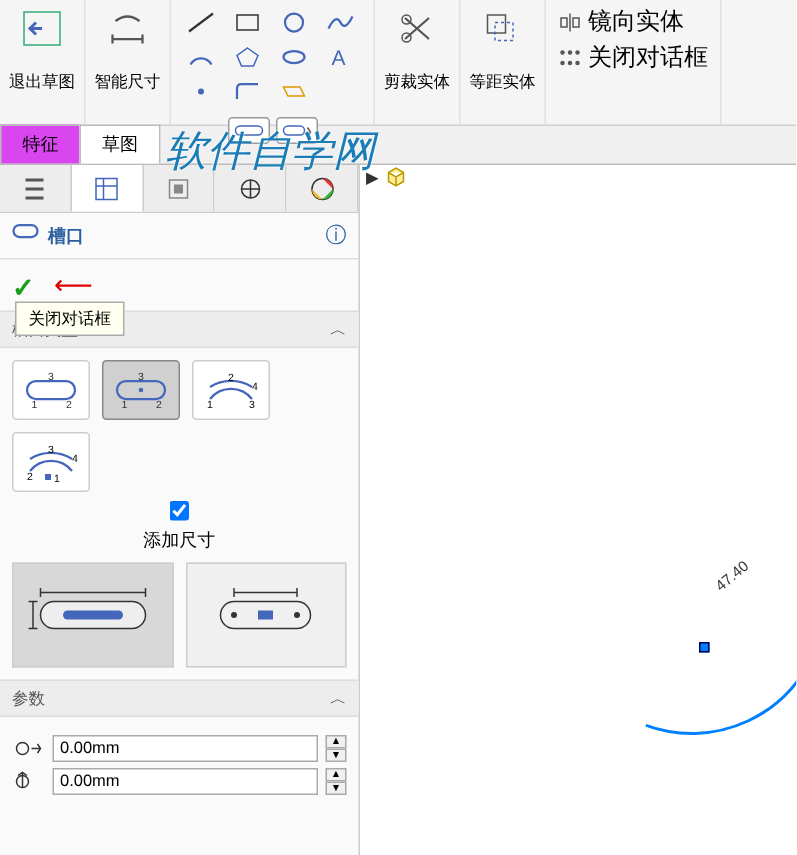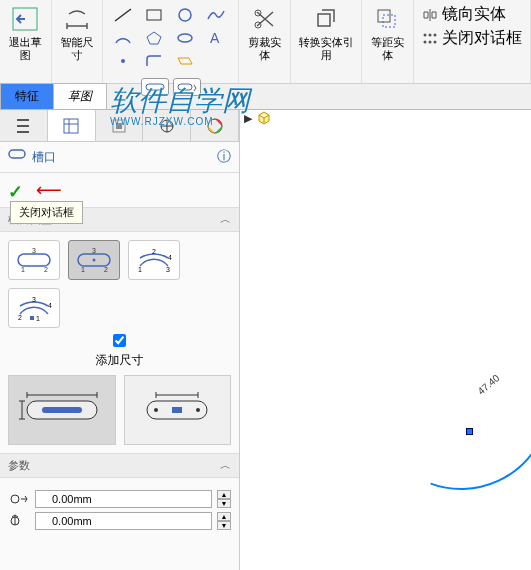--- a/index.html
+++ b/index.html
@@ -2,44 +2,44 @@
 <html><head>
 <meta charset="utf-8">
 <style>
 * { box-sizing: border-box; margin: 0; padding: 0; font-family: "Microsoft YaHei", sans-serif; }
 body { width: 531px; height: 570px; background: #fff; overflow: hidden; font-size: 12px; position: relative; }
 
 .ribbon { display: flex; background: #f5f5f5; border-bottom: 1px solid #d0d0d0; height: 84px; }
 .ribbon-group { display: flex; flex-direction: column; align-items: center; padding: 2px 4px; border-right: 1px solid #e0e0e0; justify-content: flex-start; }
 .rg-big { padding: 4px 6px; }
 .rg-big .ic { width: 30px; height: 30px; display: flex; align-items: center; justify-content: center; }
-.rg-big .lab { font-size: 11px; text-align: center; line-height: 13px; margin-top: 2px; }
+.rg-big .lab { font-size: 11px; text-align: center; line-height: 13px; margin-top: 15px; }
 .mini-grid { display: grid; grid-template-columns: repeat(4, 28px); gap: 3px; padding: 3px; }
 .mini-ic { width: 26px; height: 20px; display: flex; align-items: center; justify-content: center; border-radius: 2px; }
 .slot-row { display: flex; gap: 4px; padding: 2px 4px; margin-top: 2px; }
 .slot-btn { width: 28px; height: 18px; border: 1px solid #999; border-radius: 3px; display: flex; align-items: center; justify-content: center; background: #fff; }
 .right-list { display: flex; flex-direction: column; padding: 2px 4px; gap: 3px; font-size: 16px; }
 .right-list .it { display: flex; align-items: center; gap: 4px; white-space: nowrap; }
 
 .tabs { display: flex; background: #f0f0f0; height: 26px; border-bottom: 1px solid #bbb; align-items: flex-end; }
-.tab { padding: 4px 14px; font-size: 12px; border: 1px solid #bbb; border-bottom: none; background: #3b82f6; margin-right: -1px; position: relative; }
-.tab.active { background: #fff; font-style: italic; }
+.tab { padding: 4px 14px; font-size: 12px; border: 1px solid #bbb; border-bottom: none; background: #d946ef; margin-right: -1px; position: relative; }
+.tab.active { background: #fff; }
 
 .watermark { position: absolute; top: 82px; left: 110px; font-size: 28px; font-weight: normal; color: #1b7db8; font-style: italic; z-index: 50; pointer-events: none; text-shadow: 0 0 2px #fff; }
 .watermark .sub { font-size: 10px; display: block; color: #1b7db8; letter-spacing: 1px; font-style: normal; margin-top: -4px; }
 
 .main { display: flex; height: calc(570px - 110px); }
 .panel { width: 240px; border-right: 1px solid #ccc; background: #fafafa; display: flex; flex-direction: column; }
 .panel-tabs { display: flex; border-bottom: 1px solid #ccc; height: 32px; }
 .ptab { flex: 1; display: flex; align-items: center; justify-content: center; border-right: 1px solid #ccc; background: #ededed; }
 .ptab.active { background: #fff; }
 
 .prop-head { display: flex; align-items: center; padding: 6px 8px; border-bottom: 1px solid #ddd; }
 .prop-head .ic { width: 18px; height: 18px; margin-right: 6px; }
-.prop-head .t { font-weight: normal; color: #2a5fa0; flex: 1; }
+.prop-head .t { font-weight: bold; color: #2a5fa0; flex: 1; }
 .help-ic { color: #2a5fa0; font-size: 14px; }
 
 .confirm-row { display: flex; align-items: center; padding: 6px 8px; gap: 10px; position: relative; }
 .check { width: 18px; height: 18px; color: #1a9e1a; font-size: 18px; font-weight: bold; }
 .arrow { color: #d00; font-size: 18px; }
 
 .tooltip { position: absolute; top: 28px; left: 10px; background: #fffff0; border: 1px solid #aaa; padding: 3px 8px; font-size: 11px; z-index: 10; }
 
 .section-h { background: #ededed; padding: 4px 8px; font-size: 11px; color: #555; display: flex; justify-content: space-between; align-items: center; border-top: 1px solid #ddd; border-bottom: 1px solid #ddd; }
 .section-body { padding: 8px; }
@@ -49,21 +49,21 @@
 .slot-opt.sel { background: #d0d0d0; border-color: #888; }
 
 .chk-row { display: flex; align-items: center; gap: 5px; font-size: 12px; margin: 4px 0; flex-direction: column; }
 
 .preview-row { display: flex; gap: 8px; margin-top: 6px; }
 .preview { flex: 1; height: 70px; border: 1px solid #ccc; background: #f0f0f0; display: flex; align-items: center; justify-content: center; }
 .preview.sel { background: #d8d8d8; }
 
 .param-row { display: flex; align-items: center; gap: 5px; margin: 4px 0; }
 .param-ic { width: 22px; height: 18px; display: flex; align-items: center; justify-content: center; }
-.param-in { flex: 1; border: 1px solid #aaa; padding: 2px 16px; font-size: 11px; background: #fff; }
+.param-in { flex: 1; border: 1px solid #aaa; padding: 2px 4px; font-size: 11px; background: #fff; }
 .spin { width: 14px; display: flex; flex-direction: column; }
 .spin div { height: 9px; border: 1px solid #aaa; font-size: 7px; text-align: center; line-height: 7px; background: #f0f0f0; }
 
 .canvas { flex: 1; background: #fff; position: relative; overflow: hidden; }
 .tree-bar { position: absolute; top: 0; left: 4px; display: flex; align-items: center; gap: 4px; font-size: 11px; color: #333; }
 .arc { position: absolute; right: -20px; bottom: 80px; width: 180px; height: 180px; border: 2px solid #0080ff; border-radius: 50%; clip-path: polygon(0 0, 50% 0, 50% 50%, 0 50%); transform: rotate(200deg); }
 .dim-line { position: absolute; right: 30px; bottom: 180px; font-size: 10px; color: #333; transform: rotate(-40deg); }
 .handle { position: absolute; width: 7px; height: 7px; background: #0080ff; border: 1px solid #005; }
 </style>
 </head>
@@ -165,28 +165,20 @@
           <path d="M6 6 L22 20 M6 20 L22 6" stroke="#555" stroke-width="1.5"></path>
           <circle cx="7" cy="7" r="3" stroke="#555" fill="none"></circle>
           <circle cx="7" cy="19" r="3" stroke="#555" fill="none"></circle>
         </svg>
       </div>
     <div class="lab">剪裁实体</div>
   </div>
   <div class="ribbon-group rg-big">
     <div class="ic">
         <svg width="28" height="26">
-          <path d="M6 8 L6 20 L18 20 L18 8 Z M10 4 L22 4 L22 16" stroke="#555" fill="none" stroke-width="1.5"></path>
-        </svg>
-      </div>
-    <div class="lab">转换实体引用</div>
-  </div>
-  <div class="ribbon-group rg-big">
-    <div class="ic">
-        <svg width="28" height="26">
           <rect x="4" y="4" width="12" height="12" stroke="#555" fill="none"></rect>
           <rect x="9" y="9" width="12" height="12" stroke="#46b" fill="none" stroke-dasharray="2"></rect>
         </svg>
       </div>
     <div class="lab">等距实体</div>
   </div>
   <div class="ribbon-group">
     <div class="right-list">
       <div class="it">
           <svg width="16" height="14">
@@ -210,21 +202,20 @@
 </div>
 
 <div class="tabs">
   <div class="tab">特征</div>
   <div class="tab active">草图</div>
 
 </div>
 
 <div class="watermark">
   <span>软件自学网</span>
-  <span class="sub">WWW.RJZXW.COM</span>
 </div>
 
 <div class="main">
   <div class="panel">
     <div class="panel-tabs">
       <div class="ptab">
           <svg width="18" height="18">
             <path d="M3 3 L15 3 M3 9 L15 9 M3 15 L15 15" stroke="#555" stroke-width="2"></path>
           </svg>
         </div>

